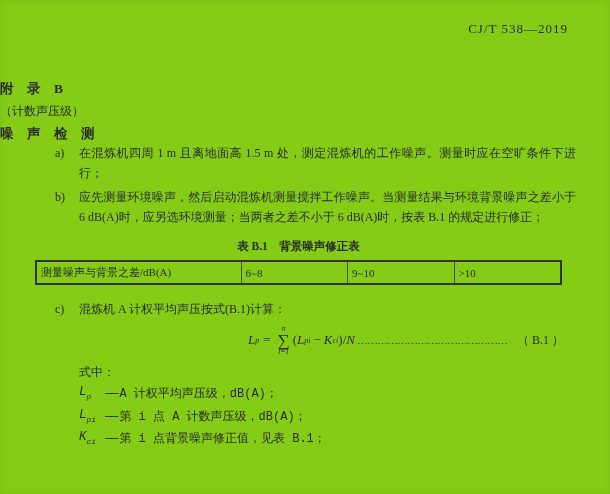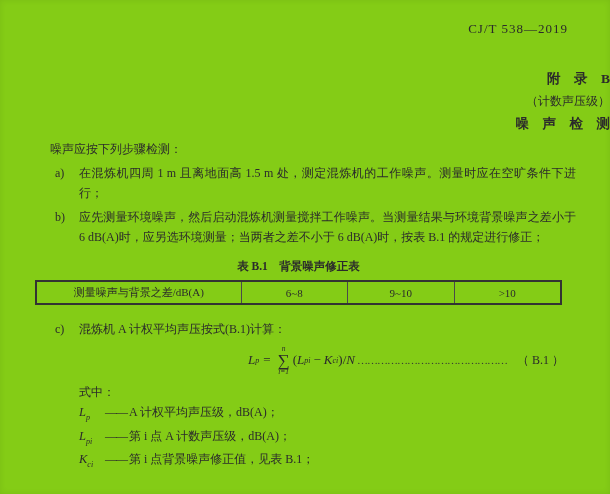--- a/index.html
+++ b/index.html
@@ -10,22 +10,22 @@
     font-family:"Liberation Serif","DejaVu Serif",serif;
     color:#2b2b2b;
     overflow:hidden;
     box-shadow:inset 0 0 6px rgba(0,0,0,.08);
   }
   .docnum{
     position:absolute;top:21px;right:42px;
     font-size:13px;letter-spacing:1px;
   }
   .titleblock{
-    position:absolute;top:70px;left:0;width:100%;
-    text-align:right;
+    position:absolute;top:80px;left:0;width:100%;
+    text-align:left;
   }
   .title-main{font-size:13.5px;font-weight:bold;}
   .title-sub{font-size:12px;margin-top:5px;}
   .title-name{font-size:13.5px;font-weight:bold;margin-top:5px;}
   .flow{position:absolute;top:139px;left:0;right:0;font-size:12px;}
   .intro{margin-left:50px;line-height:20px;}
   .item{display:flex;margin:4px 34px 0 55px;line-height:20px;}
   .item .lbl{width:24px;flex:0 0 24px;}
   .item .txt{flex:1;text-align:justify;}
   .tbl-caption{
@@ -33,21 +33,21 @@
     font-weight:bold;font-size:11.5px;
   }
   table.noise{
     margin:6px 0 0 35px;width:527px;
     border-collapse:collapse;
     font-size:11px;
     table-layout:fixed;
   }
   table.noise td{
     border:1px solid #4a4a4a;
-    height:21px;text-align:center;vertical-align:middle;
+    height:21px;vertical-align:middle;
     padding:0 4px;
   }
   table.noise{border:2px solid #333;}
   .col-wide{width:40%;}
   .col-narrow{width:20%;}
   .item-c{margin-top:14px;}
   .formula-row{
     display:flex;align-items:center;
     margin:6px 46px 0 248px;
     font-size:13px;
@@ -62,41 +62,40 @@
   .sum .lim{font-size:7.5px;font-style:italic;}
   .sum .sig{font-size:17px;line-height:.9;}
   .leader{
     flex:1;overflow:hidden;white-space:nowrap;
     font-size:11px;letter-spacing:-1px;color:#333;
     margin:0 2px;
   }
   .eqnum{font-size:12px;white-space:nowrap;}
   .where-lead{margin:8px 16px 0 79px;line-height:18px;}
   .defs{margin-left:79px;margin-top:2px;}
-  .def{display:flex;align-items:flex-start;line-height:19px;}
+  .def{display:flex;align-items:center;line-height:19px;font-family:Liberation Mono, monospace;}
   .def .sym{min-width:26px;font-style:italic;font-size:12.5px;}
   .def .sym sub{font-size:8px;font-style:italic;}
   .def .dash{margin-right:2px;letter-spacing:-1px;}
 </style>
 </head>
 <body>
 
 <div class="page">
 
   <div class="docnum">CJ/T 538—2019</div>
 
   <div class="titleblock">
     <div class="title-main">附　录　B</div>
     <div class="title-sub">（计数声压级）</div>
     <div class="title-name">噪　声　检　测</div>
   </div>
 
   <div class="flow">
 
-    <div class="intro">噪声应按下列步骤检测：</div>
 
     <div class="item">
       <span class="lbl">a)</span>
       <span class="txt">在混炼机四周 1 m 且离地面高 1.5 m 处，测定混炼机的工作噪声。测量时应在空旷条件下进行；</span>
     </div>
 
     <div class="item">
       <span class="lbl">b)</span>
       <span class="txt">应先测量环境噪声，然后启动混炼机测量搅拌工作噪声。当测量结果与环境背景噪声之差小于 6 dB(A)时，应另选环境测量；当两者之差不小于 6 dB(A)时，按表 B.1 的规定进行修正；</span>
     </div>

